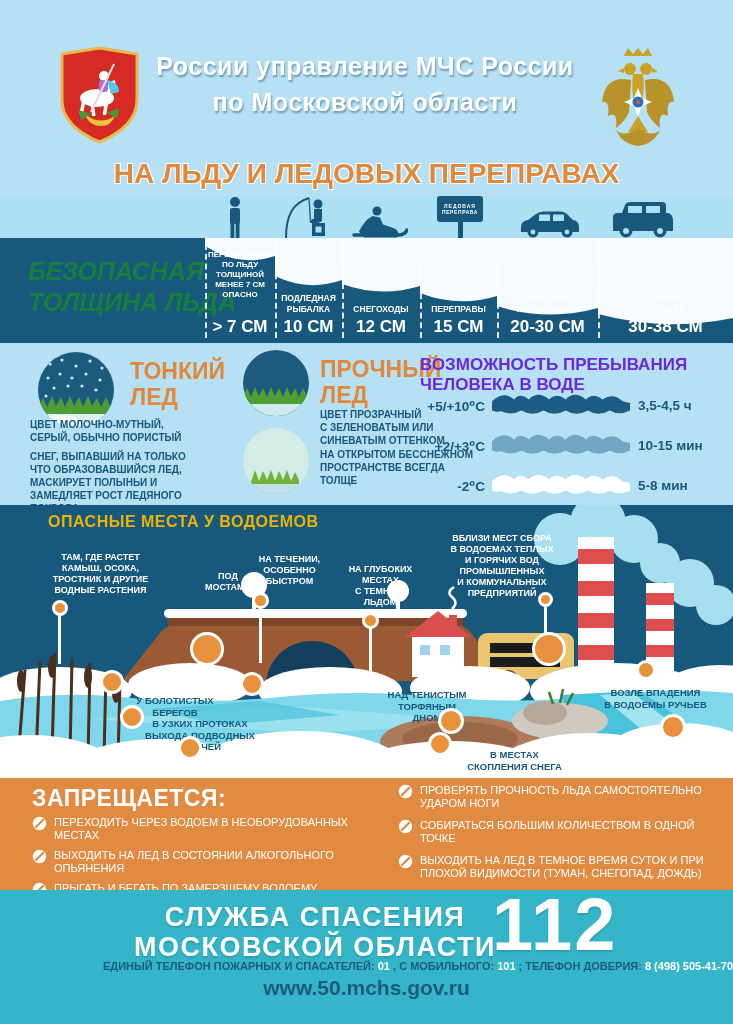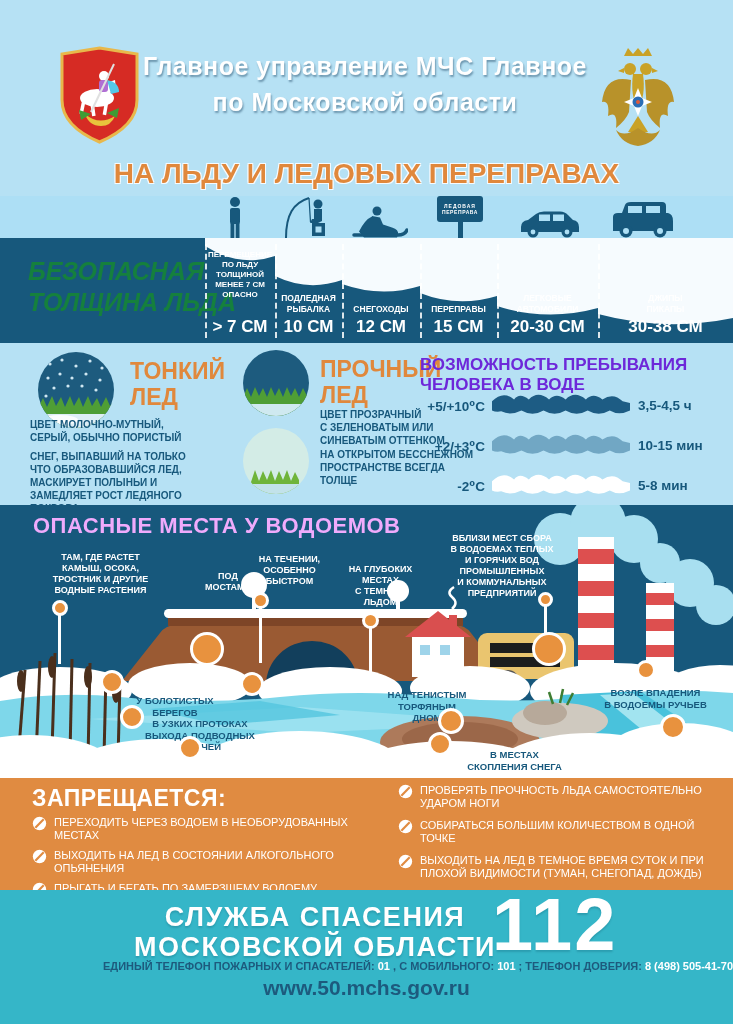--- a/index.html
+++ b/index.html
@@ -24,21 +24,21 @@
 
   
   .type-title{color:#e0883c;font-weight:bold;font-size:23px;line-height:26px;}
   .type-text{color:#17587c;font-weight:bold;font-size:10px;line-height:13px;}
   .surv-title{color:#6d28d9;font-weight:bold;font-size:17px;line-height:20px;text-align:left;}
   .temp{color:#17587c;font-weight:bold;font-size:13.5px;text-align:right;}
   .timev{color:#17587c;font-weight:bold;font-size:13.5px;}
 
   
   #scene{top:505px;left:0;width:733px;height:273px;background:#17587c;}
-  .dz-title{left:33px;top:8px;color:#f0abfc;font-weight:bold;font-size:22px;letter-spacing:.5px;}
+  .dz-title{left:48px;top:8px;color:#eab308;font-weight:bold;font-size:16px;letter-spacing:.5px;}
   .dz-label{color:#fff;font-weight:bold;font-size:9px;line-height:11px;text-align:center;}
   .dz-label-cyan{color:#17587c;font-weight:bold;font-size:9.5px;line-height:11.5px;text-align:center;}
   .pin{background:#e8923e;border:3px solid #fff;border-radius:50%;box-sizing:border-box;}
   .stem{width:3px;background:#fff;}
 
   
   #forbid{top:778px;left:0;width:733px;height:112px;background:#e08b41;}
   .forbid-title{left:32px;top:7px;color:#fff;font-weight:bold;font-size:23px;letter-spacing:.5px;}
   .forbid-item{display:flex;gap:7px;margin-bottom:7px;color:#fff;font-weight:normal;
                font-size:11px;line-height:13px;}
@@ -85,21 +85,21 @@
     <path d="M36,30 h10 q3,22 -5,34 q-8,-12 -5,-34 Z" fill="#c9a227"></path>
     <path d="M34,36 Q8,30 5,58 q8,-2 6,14 q10,-6 8,12 q10,-8 13,-16 Z" fill="#b8922a"></path>
     <path d="M48,36 Q74,30 77,58 q-8,-2 -6,14 q-10,-6 -8,12 q-10,-8 -13,-16 Z" fill="#b8922a"></path>
     <path d="M41,72 l10,16 h-20 Z" fill="#c9a227"></path>
     <path d="M41,84 q14,10 22,2 q-6,14 -22,16 q-16,-2 -22,-16 q8,8 22,-2 Z" fill="#b8922a"></path>
     <path d="M41,44 l4,10 10,4 -10,4 -4,10 -4,-10 -10,-4 10,-4 Z" fill="#fff"></path>
     <circle cx="41" cy="58" r="5.5" fill="#2a6db5"></circle>
     <circle cx="41" cy="58" r="2" fill="#e05a3a"></circle>
   </svg>
 
-  <div class="abs org-line" style="top:52px">Главное управление МЧС Главное</div>
+  <div class="abs org-line" style="top:52px">России управление МЧС России</div>
   <div class="abs org-line" style="top:88px">по Московской области</div>
   <div class="abs title-line" style="top:158px;font-size:28px">НА ЛЬДУ И ЛЕДОВЫХ ПЕРЕПРАВАХ</div>
 
   <div class="abs" id="icon-strip"></div>
 
   <svg class="abs" style="left:224px;top:197px" width="22" height="42" viewBox="0 0 22 42" fill="#17587c">
     <circle cx="11" cy="5" r="5"></circle>
     <rect x="6" y="11" width="10" height="16" rx="2"></rect>
     <rect x="6.5" y="26" width="3.8" height="16"></rect>
     <rect x="11.7" y="26" width="3.8" height="16"></rect>

